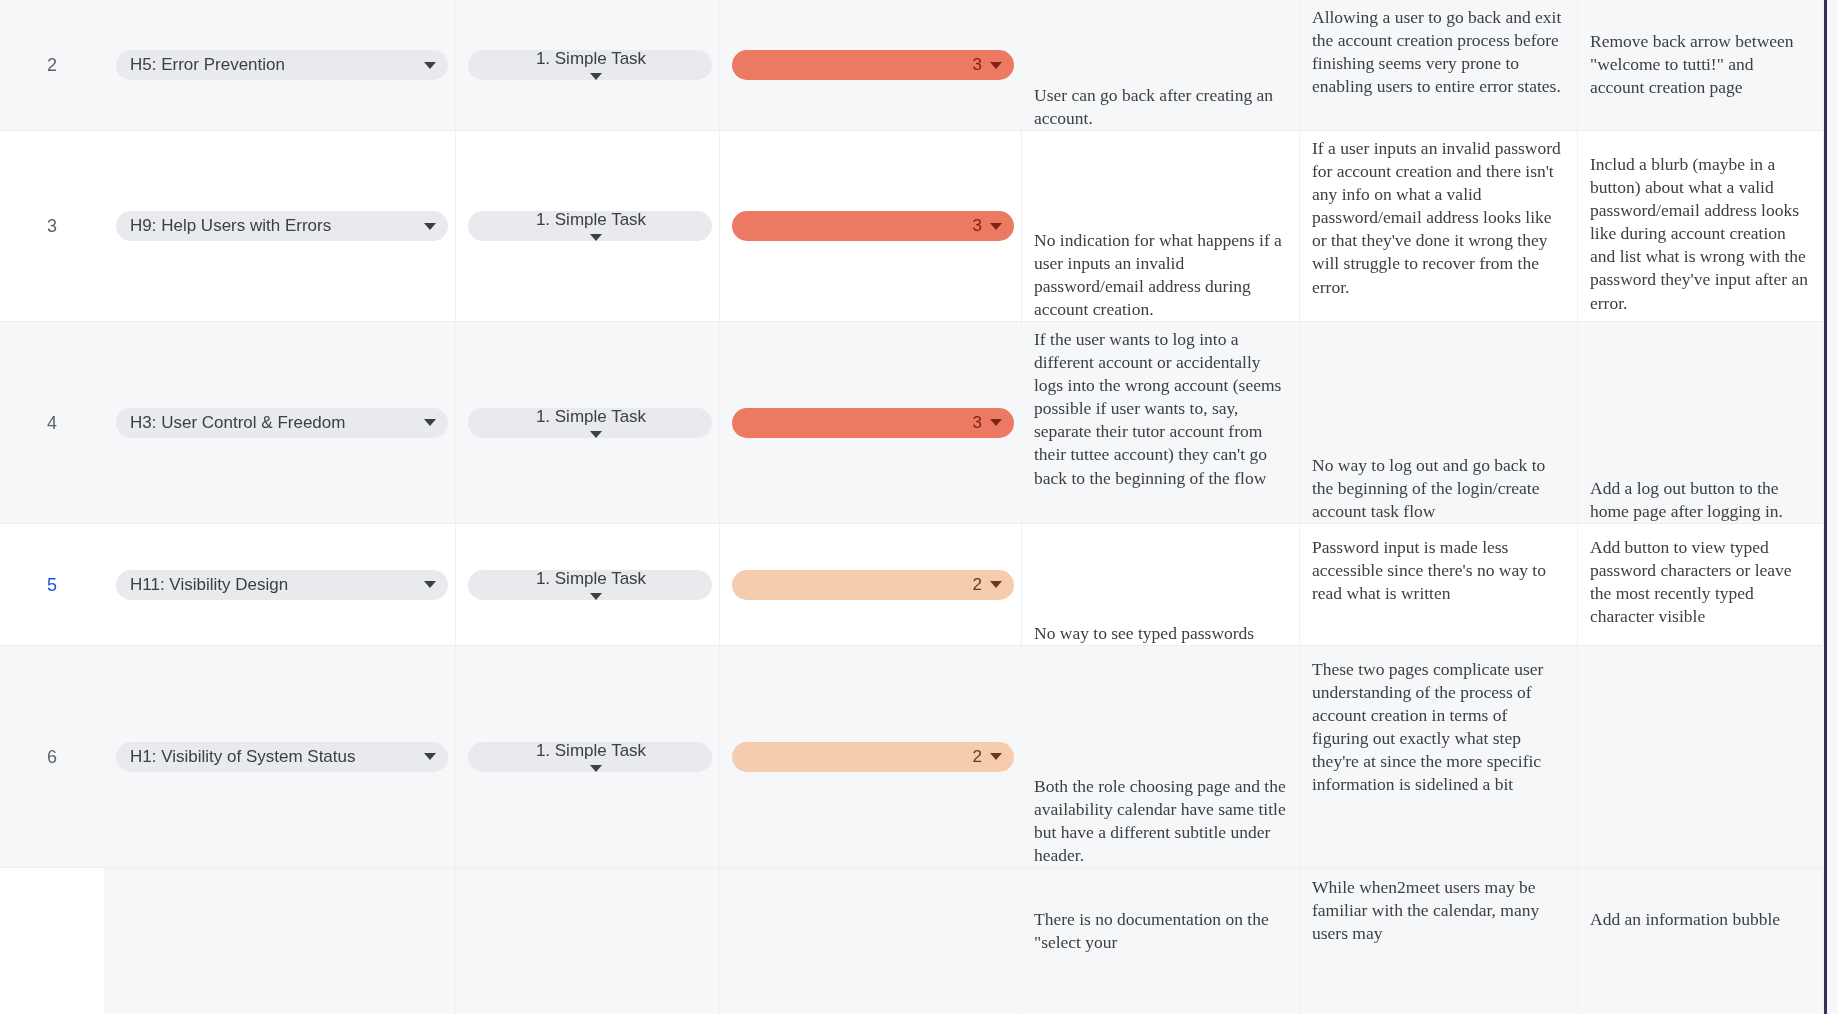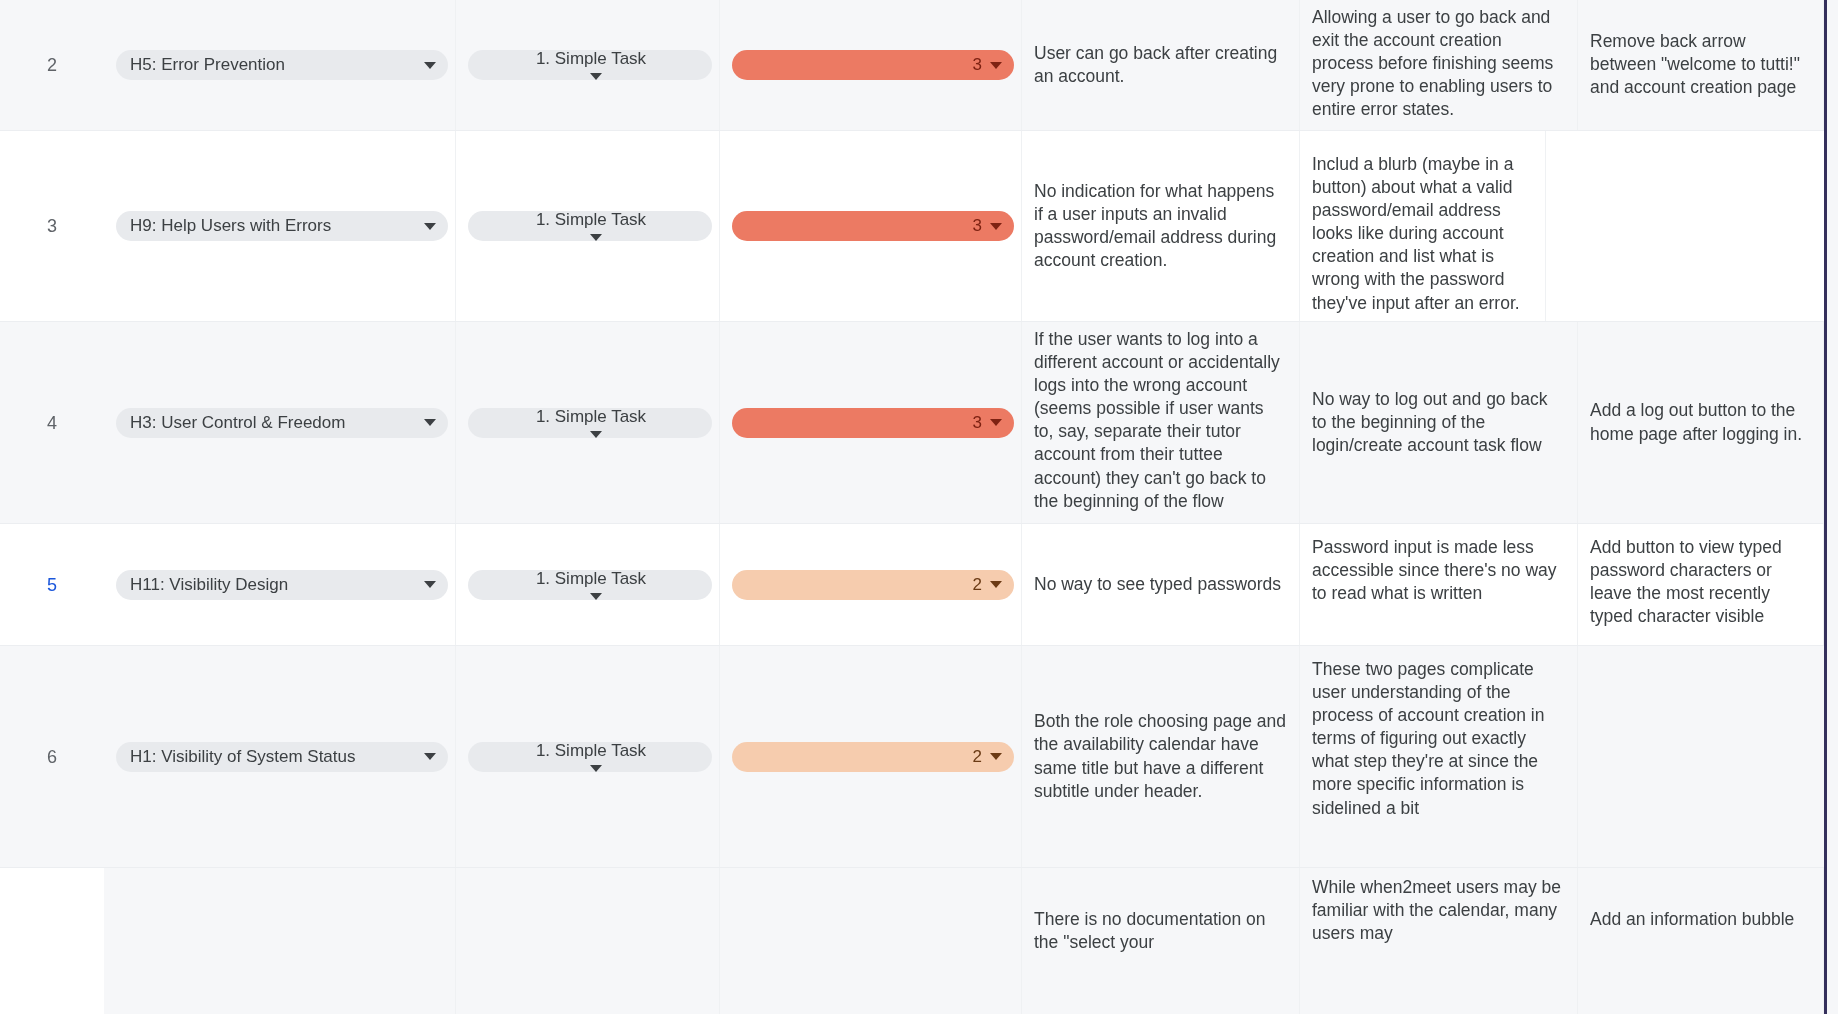--- a/index.html
+++ b/index.html
@@ -129,24 +129,25 @@
   .sev-2 .sev-val { color: #6b3a14; }
   .sev-2 .caret { border-top-color: #6b3a14; }
 
   
   .para {
     font-size: 17.5px;
     line-height: 1.32;
     color: #3c4043;
     width: 100%;
     word-wrap: break-word;
-  }
-
-  
-  .va-center { align-items: center; }
+    font-family: Liberation Serif, serif;
+  }
+
+  
+  .va-center { align-items: flex-end; }
   .va-top    { align-items: flex-start; padding-top: 6px; }
 
   
   .row-clip { border-bottom: none; }
   .frozen-white {
     position: absolute;
     left: 0;
     width: 104px;
     background: #ffffff;
     z-index: 3;
@@ -230,20 +231,23 @@
       </div>
       <div class="cell c-sev">
         <div class="sev-pill sev-3">
           <span class="sev-val">3</span>
           <span class="caret"></span>
         </div>
       </div>
       <div class="cell c-prob va-center">
         <div class="para">No indication for what happens if a user inputs an invalid password/email address during account creation.</div>
       </div>
+      <div class="cell c-why va-top">
+        <div class="para">If a user inputs an invalid password for account creation and there isn't any info on what a valid password/email address looks like or that they've done it wrong they will struggle to recover from the error.</div>
+      </div>
       <div class="cell c-fix va-top" style="padding-top:22px;">
         <div class="para">Includ a blurb (maybe in a button) about what a valid password/email address looks like during account creation and list what is wrong with the password they've input after an error.</div>
       </div>
     </div>
 
     <div class="row alt" style="height:202px;">
       <div class="cell c-num">
         <span class="rownum">4</span>
       </div>
       <div class="cell c-heur">

